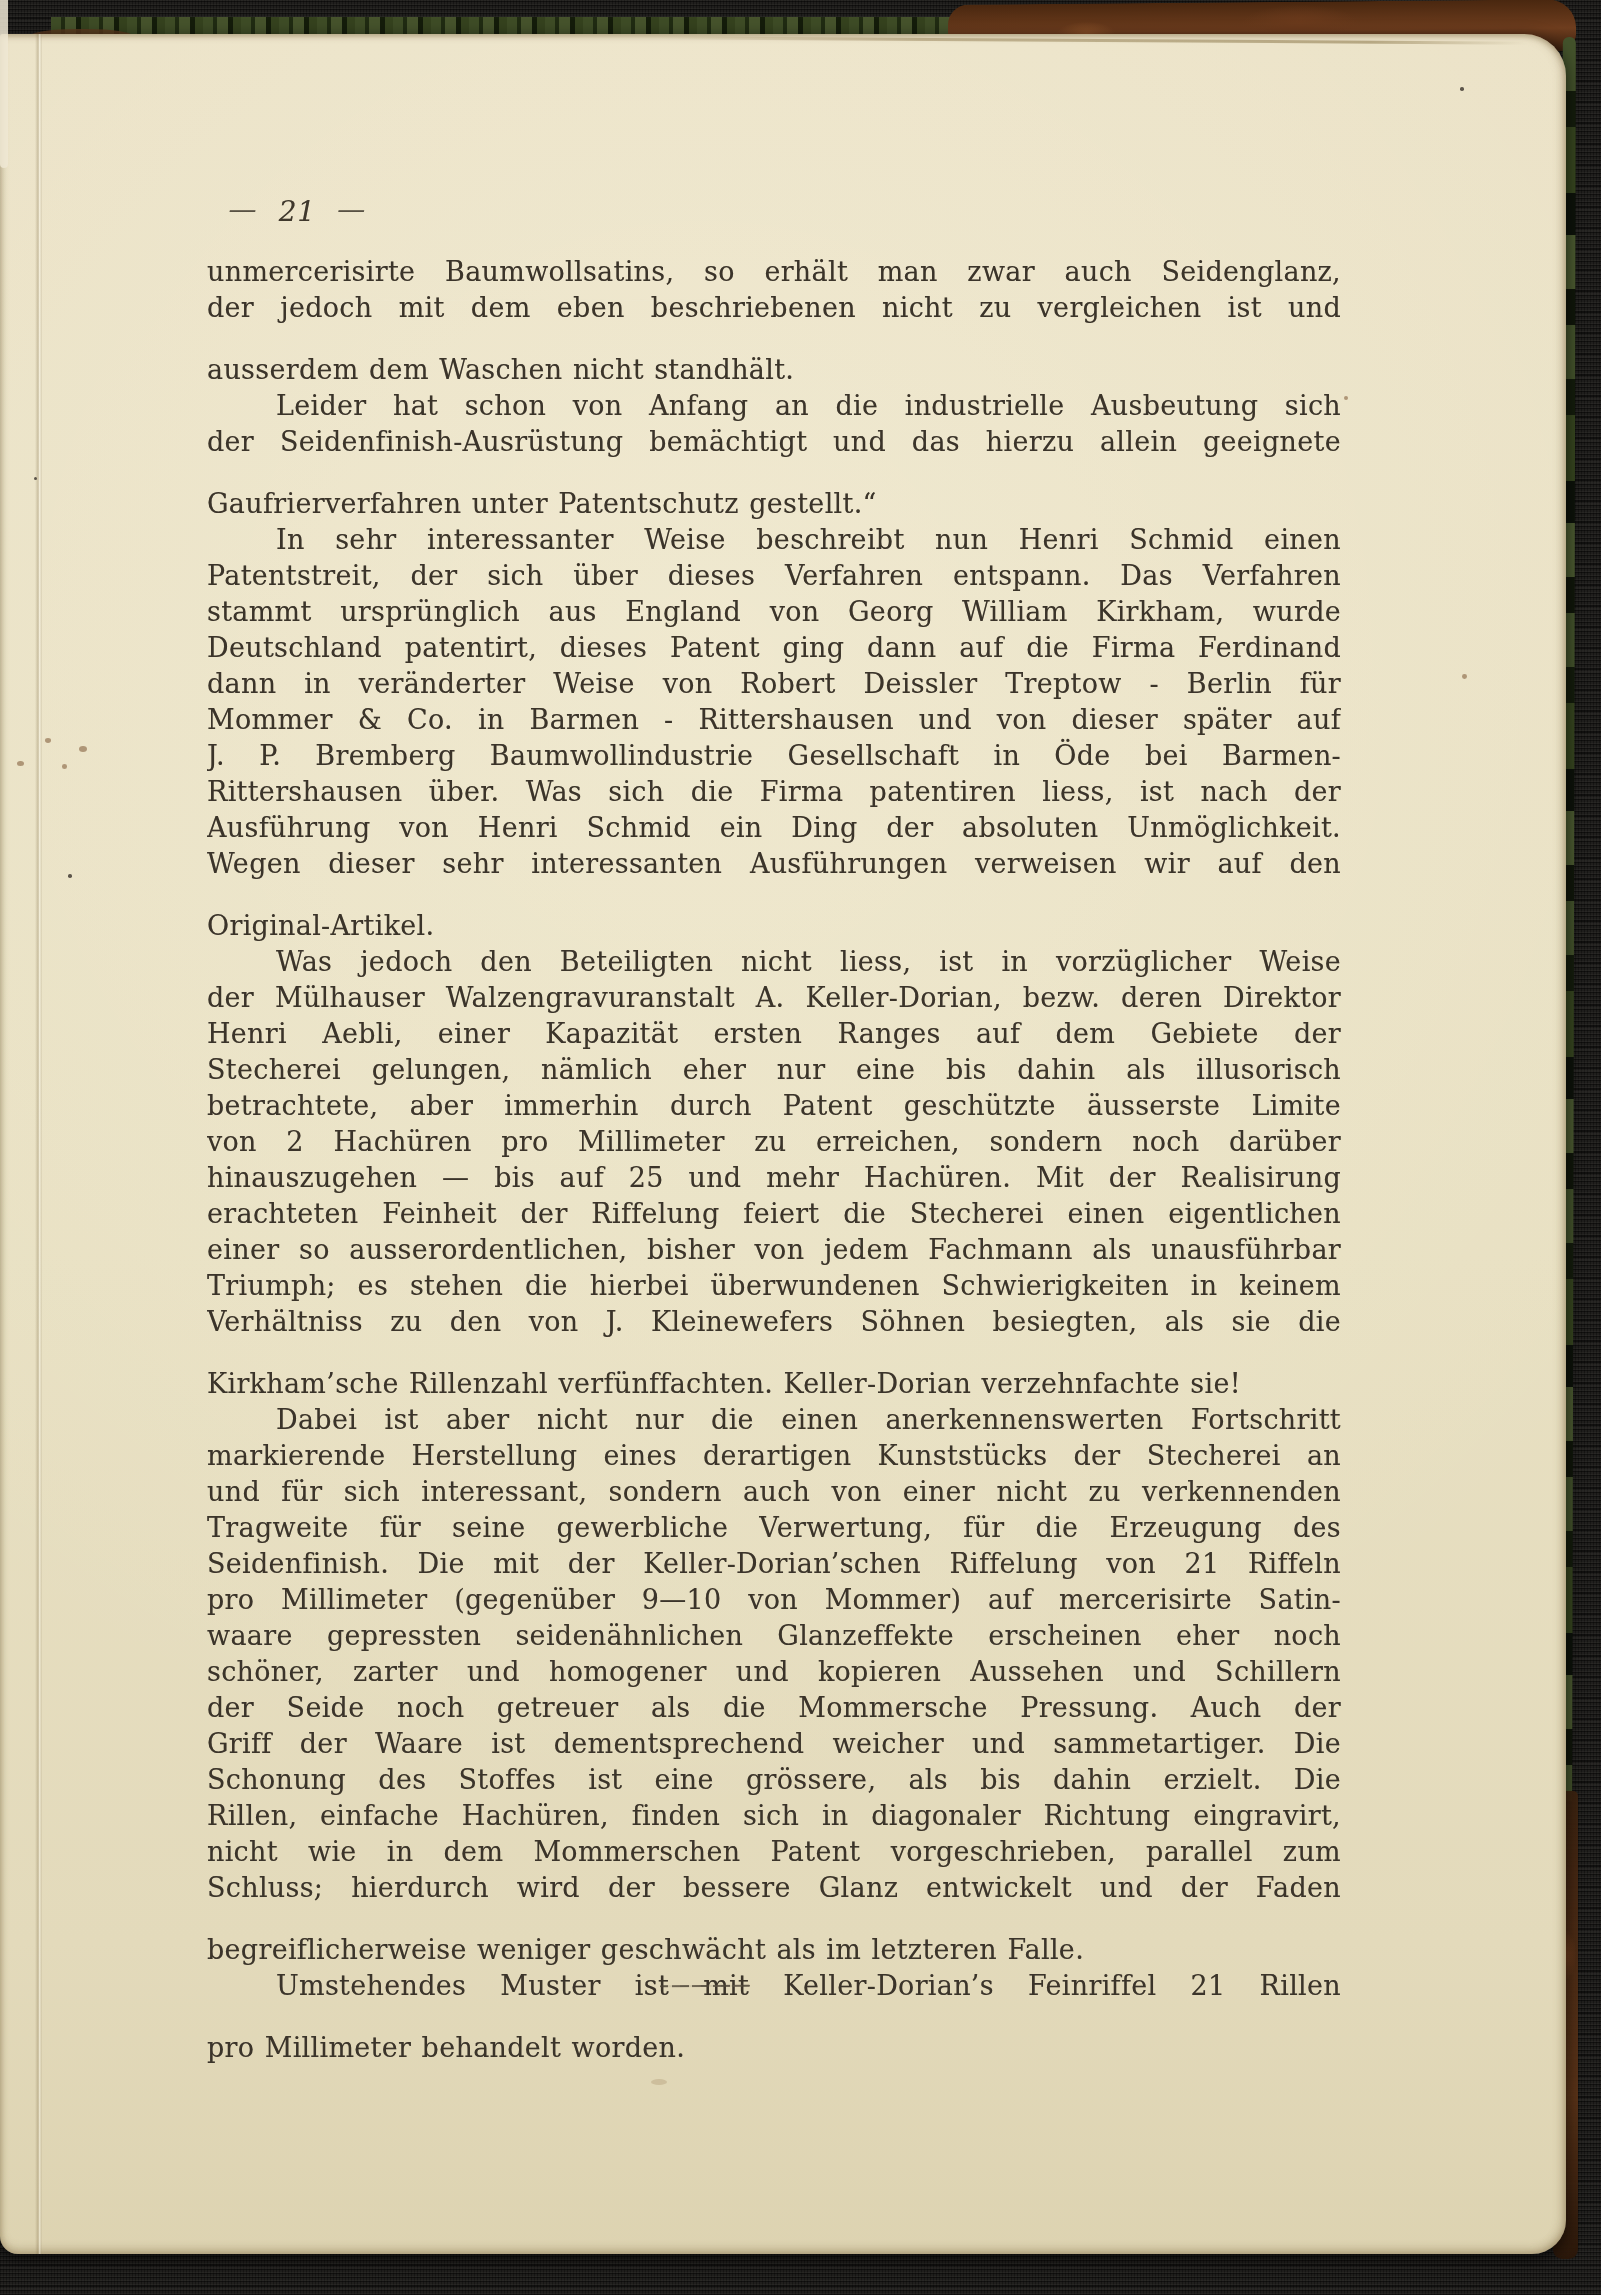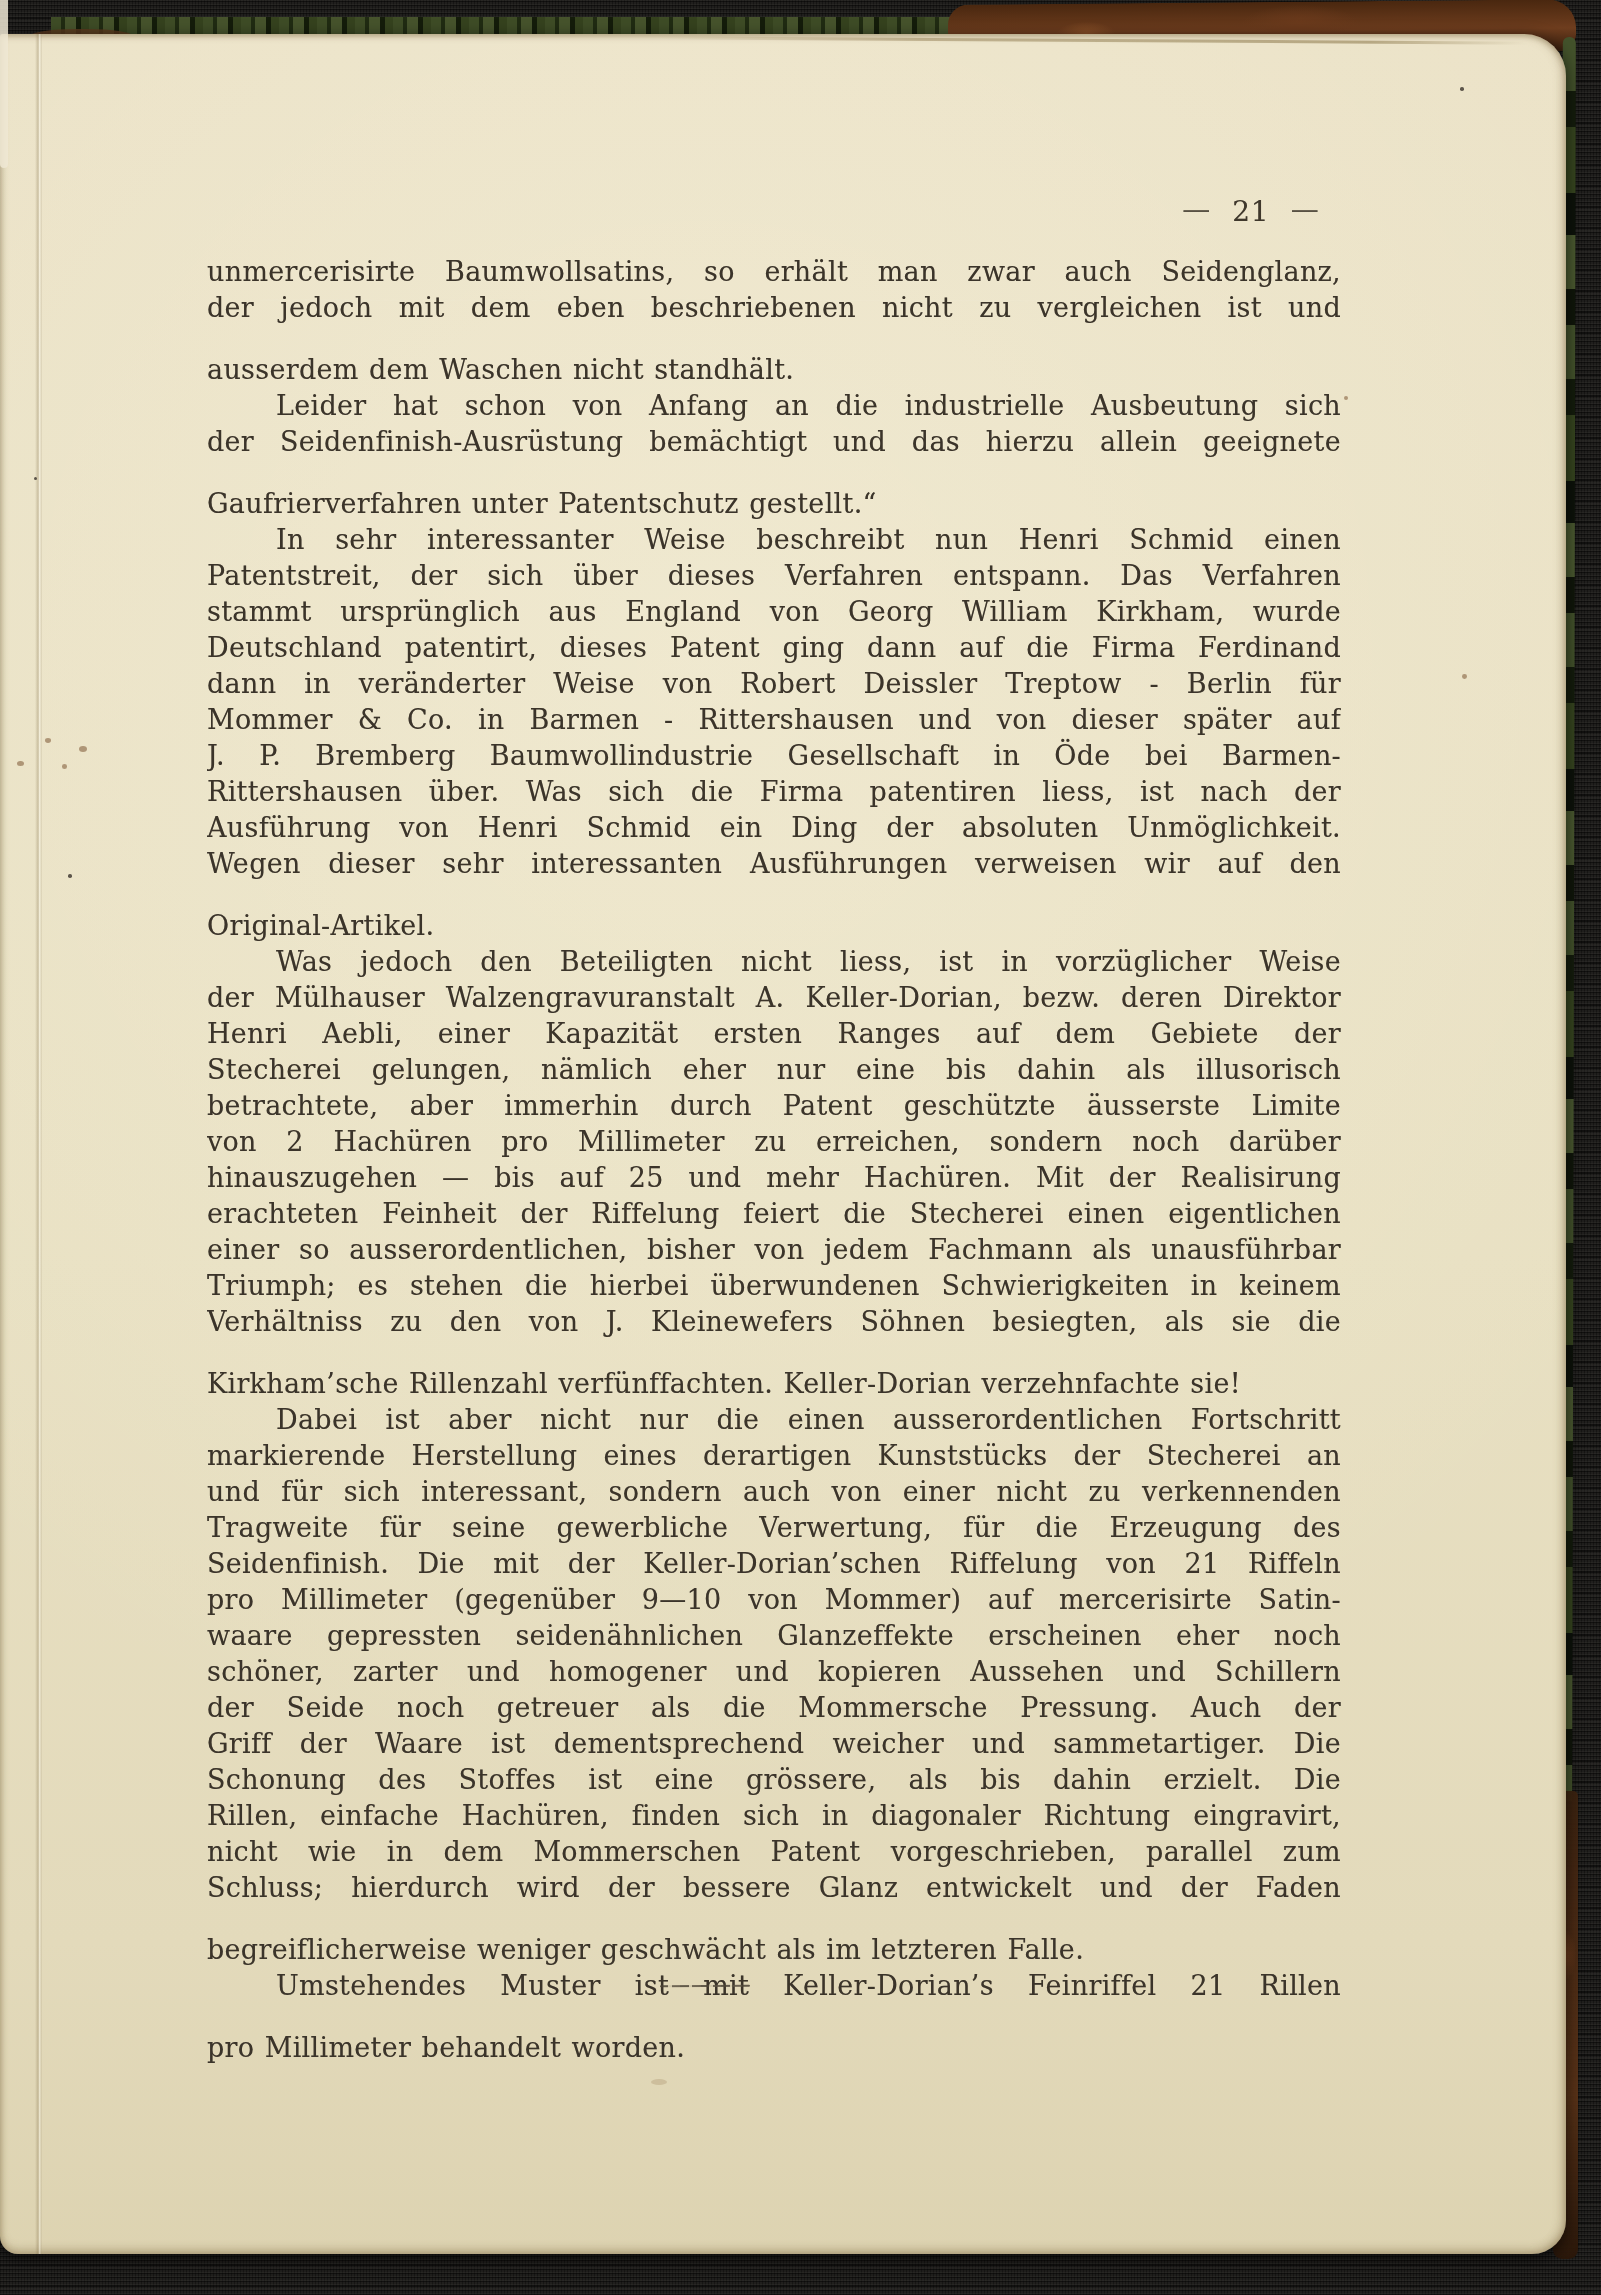--- a/index.html
+++ b/index.html
@@ -81,22 +81,23 @@
     background: #efe8d4; opacity: .85; border-radius: 0 0 4.8px 4.8px;
   }
   .paper-scratch {
     position: absolute; left: 258px; top: 266px; width: 918px; height: 1.2px;
     background: rgba(238,231,208,.6); transform: rotate(.05deg);
   }
 
   
   .pagenum {
     position: absolute; top: 161px; left: 207px; width: 1134px;
-    text-align: right; font-size: 28px; color: #3f382c; letter-spacing: 0.6px;
+    text-align: left; font-size: 28px; color: #3f382c; letter-spacing: 0.6px;
     text-shadow: 0 0 0.6px rgba(63,56,44,.4);
+    font-style: italic;
   }
   .pagenum .dash { display: inline-block; margin: 0 21.6px; transform: translateY(-2.4px); opacity: .85; }
   .textblock { position: absolute; top: 220px; left: 207px; width: 1134px; }
   .line {
     font-size: 27px; line-height: 36px; height: 36px; overflow: hidden;
     color: #3b342a; letter-spacing: 0.3px; word-spacing: 1.5px;
     text-align: justify; text-align-last: justify;
     text-shadow: 0 0 0.6px rgba(59,52,42,.35);
   }
   .line.last { text-align-last: left; margin-top: 26px; }
@@ -155,21 +156,21 @@
         <div class="line">Henri Aebli, einer Kapazität ersten Ranges auf dem Gebiete der</div>
         <div class="line">Stecherei gelungen, nämlich eher nur eine bis dahin als illusorisch</div>
         <div class="line">betrachtete, aber immerhin durch Patent geschützte äusserste Limite</div>
         <div class="line">von 2 Hachüren pro Millimeter zu erreichen, sondern noch darüber</div>
         <div class="line">hinauszugehen — bis auf 25 und mehr Hachüren. Mit der Realisirung</div>
         <div class="line">erachteten Feinheit der Riffelung feiert die Stecherei einen eigentlichen</div>
         <div class="line">einer so ausserordentlichen, bisher von jedem Fachmann als unausführbar</div>
         <div class="line">Triumph; es stehen die hierbei überwundenen Schwierigkeiten in keinem</div>
         <div class="line">Verhältniss zu den von J. Kleinewefers Söhnen besiegten, als sie die</div>
         <div class="line last">Kirkham’sche Rillenzahl verfünffachten. Keller-Dorian verzehnfachte sie!</div>
-        <div class="line indent">Dabei ist aber nicht nur die einen ausserordentlichen Fortschritt</div>
+        <div class="line indent">Dabei ist aber nicht nur die einen anerkennenswerten Fortschritt</div>
         <div class="line">markierende Herstellung eines derartigen Kunststücks der Stecherei an</div>
         <div class="line">und für sich interessant, sondern auch von einer nicht zu verkennenden</div>
         <div class="line">Tragweite für seine gewerbliche Verwertung, für die Erzeugung des</div>
         <div class="line">Seidenfinish. Die mit der Keller-Dorian’schen Riffelung von 21 Riffeln</div>
         <div class="line">pro Millimeter (gegenüber 9—10 von Mommer) auf mercerisirte Satin-</div>
         <div class="line">waare gepressten seidenähnlichen Glanzeffekte erscheinen eher noch</div>
         <div class="line">schöner, zarter und homogener und kopieren Aussehen und Schillern</div>
         <div class="line">der Seide noch getreuer als die Mommersche Pressung. Auch der</div>
         <div class="line">Griff der Waare ist dementsprechend weicher und sammetartiger. Die</div>
         <div class="line">Schonung des Stoffes ist eine grössere, als bis dahin erzielt. Die</div>

